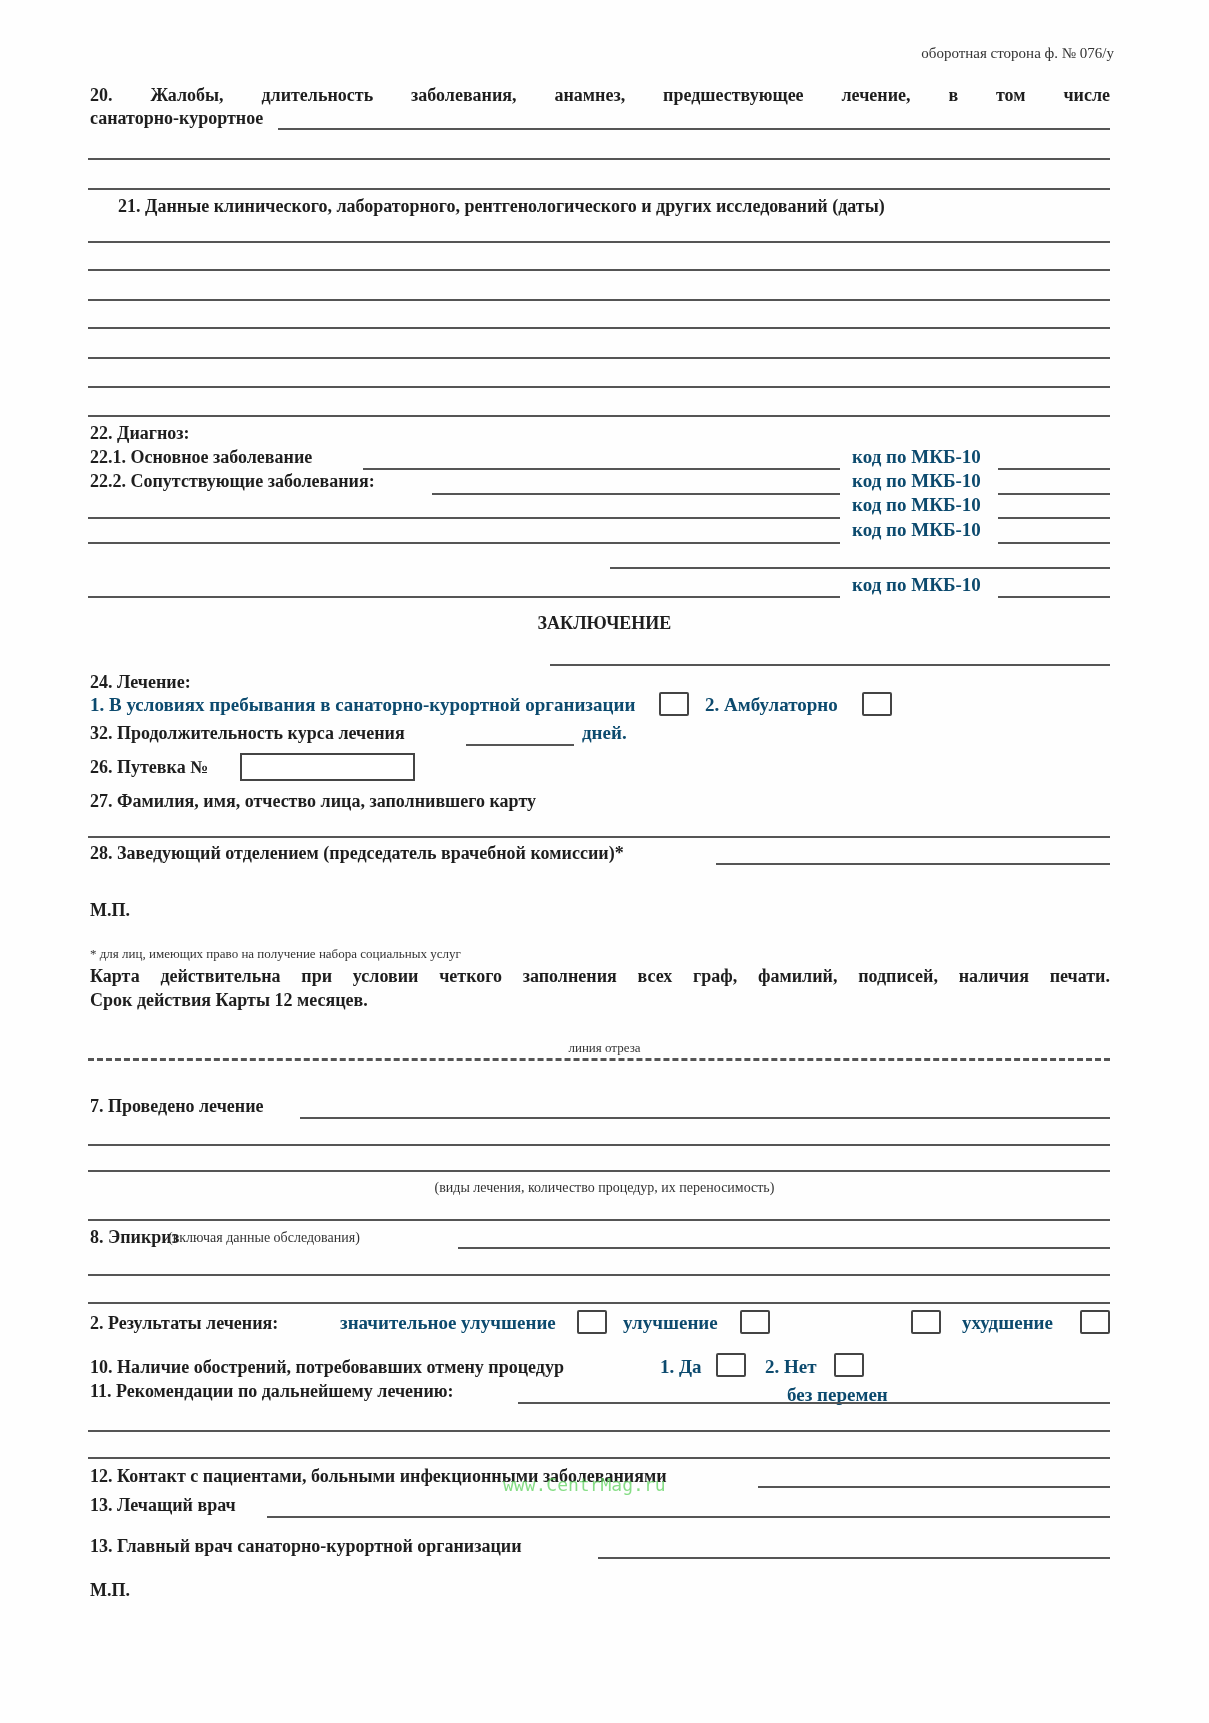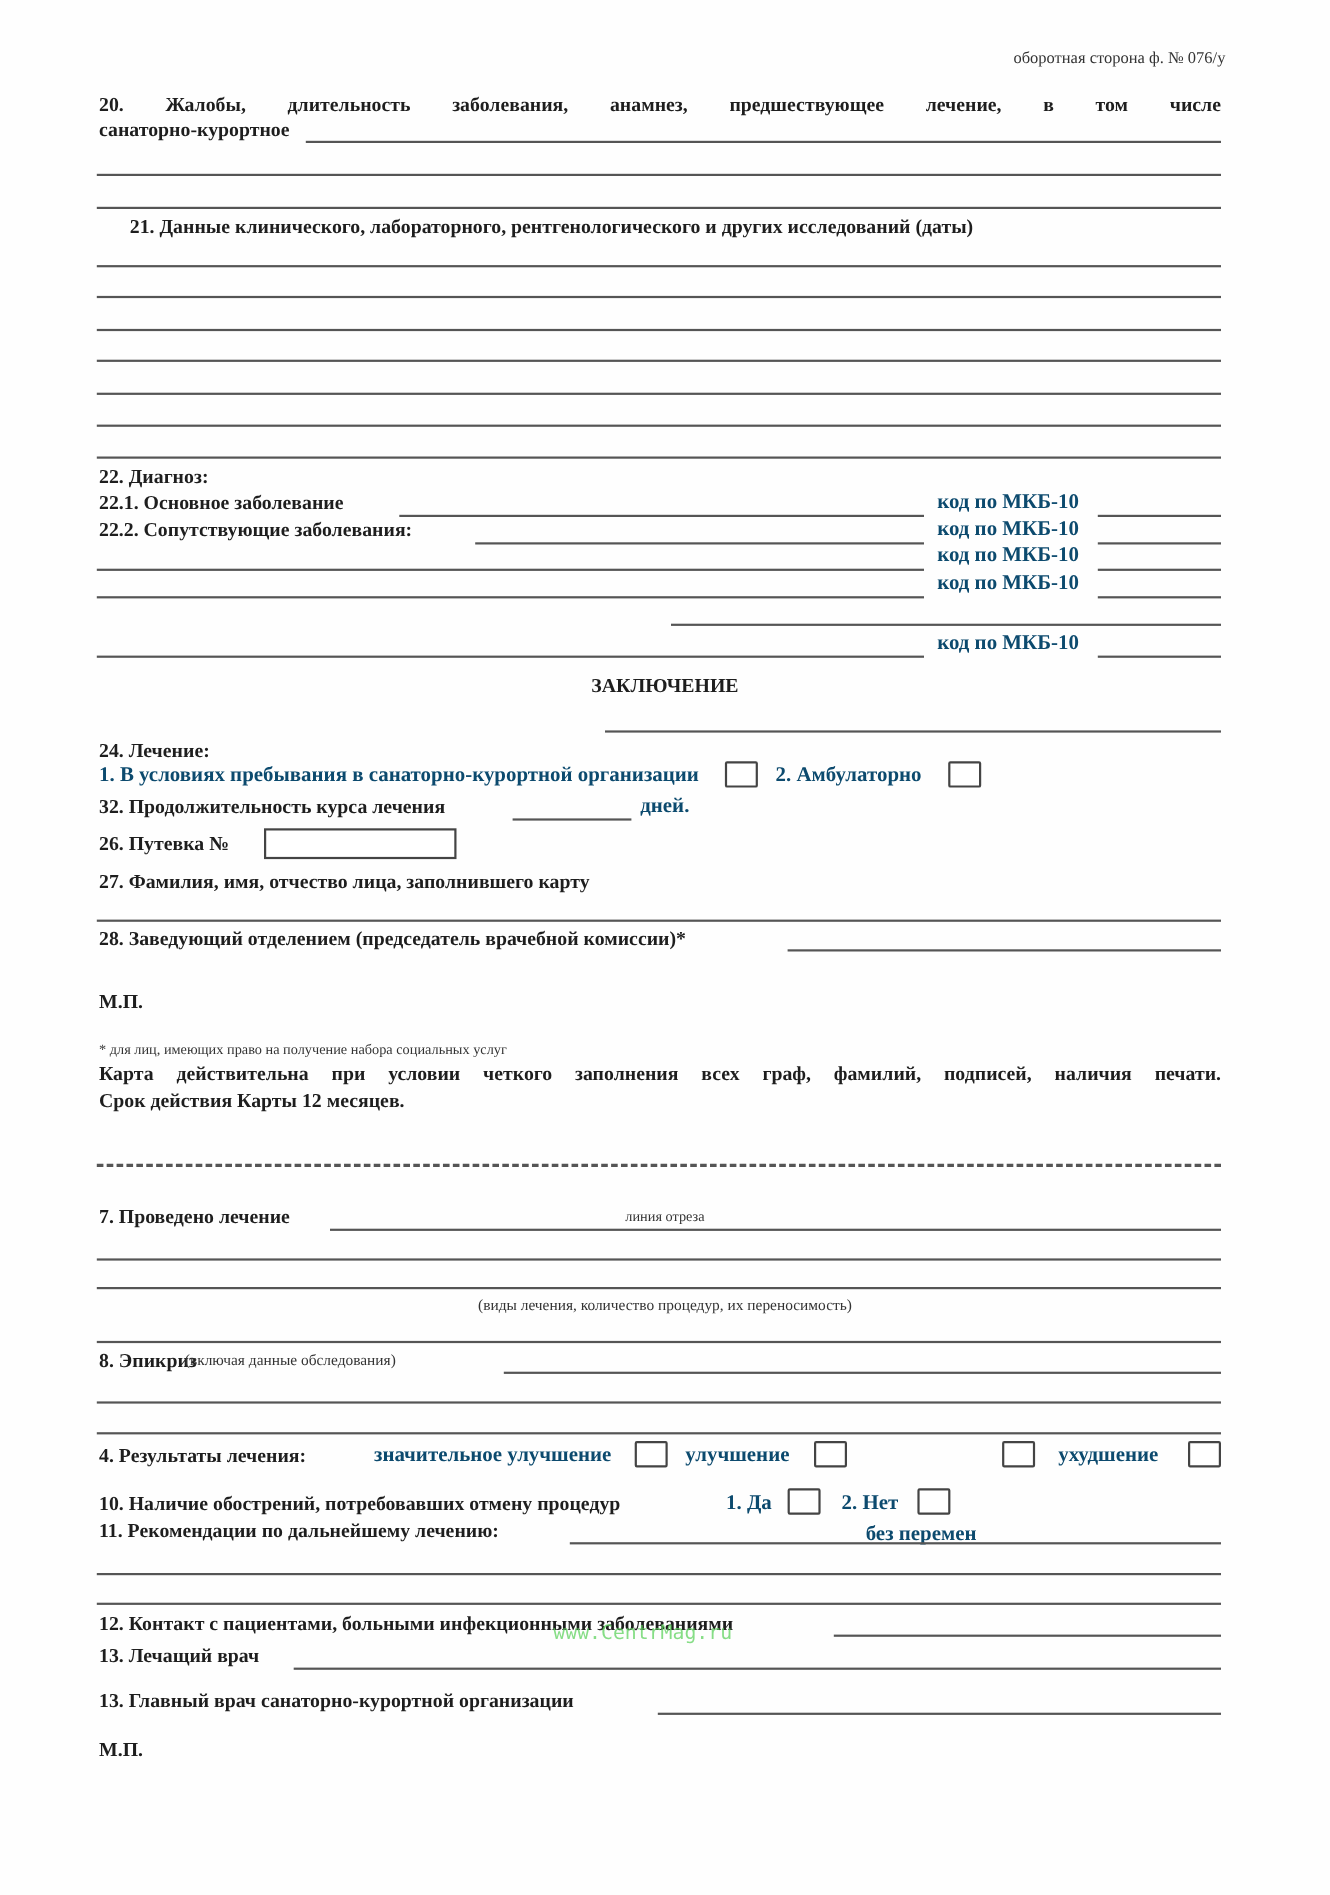--- a/index.html
+++ b/index.html
@@ -88,36 +88,36 @@
   <div class="abs t b" style="left:90px; top:842px;">28. Заведующий отделением (председатель врачебной комиссии)*</div>
   <div class="line" style="left:716px; top:863px; width:394px;"></div>
 
   <div class="abs t b" style="left:90px; top:899px;">М.П.</div>
 
   <div class="abs small" style="left:90px; top:946px;">* для лиц, имеющих право на получение набора социальных услуг</div>
   <div class="abs t b just" style="left:90px; top:965px; width:1020px;">Карта действительна при условии четкого заполнения всех граф, фамилий, подписей, наличия печати.</div>
   <div class="abs t b" style="left:90px; top:989px;">Срок действия Карты 12 месяцев.</div>
 
   <div class="dash" style="left:88px; top:1058px; width:1022px;"></div>
-  <div class="abs small" style="left:0; width:1209px; text-align:center; top:1098px;">линия отреза</div>
+  <div class="abs small" style="left:0; width:1209px; text-align:center; top:1040px;">линия отреза</div>
 
   <div class="abs t b" style="left:90px; top:1095px;">7. Проведено лечение</div>
   <div class="line" style="left:300px; top:1117px; width:810px;"></div>
   <div class="line" style="left:88px; top:1144px; width:1022px;"></div>
   <div class="line" style="left:88px; top:1170px; width:1022px;"></div>
   <div class="abs small" style="left:0; width:1209px; text-align:center; top:1180px; font-size:14px;">(виды лечения, количество процедур, их переносимость)</div>
   <div class="line" style="left:88px; top:1219px; width:1022px;"></div>
 
   <div class="abs t b" style="left:90px; top:1226px;">8. Эпикриз</div>
   <div class="abs small" style="left:168px; top:1230px; font-size:14px;">(включая данные обследования)</div>
   <div class="line" style="left:458px; top:1247px; width:652px;"></div>
   <div class="line" style="left:88px; top:1274px; width:1022px;"></div>
   <div class="line" style="left:88px; top:1302px; width:1022px;"></div>
 
-  <div class="abs t b" style="left:90px; top:1312px;">4. Результаты лечения:</div>
+  <div class="abs t b" style="left:90px; top:1312px;">2. Результаты лечения:</div>
   <div class="abs tn" style="left:340px; top:1312px;">значительное улучшение</div>
   <div class="cb" style="left:577px; top:1310px;"></div>
   <div class="abs tn" style="left:623px; top:1312px;">улучшение</div>
   <div class="cb" style="left:740px; top:1310px;"></div>
   <div class="abs tn" style="left:787px; top:1384px;">без перемен</div>
   <div class="cb" style="left:911px; top:1310px;"></div>
   <div class="abs tn" style="left:962px; top:1312px;">ухудшение</div>
   <div class="cb" style="left:1080px; top:1310px;"></div>
 
   <div class="abs t b" style="left:90px; top:1356px;">10. Наличие обострений, потребовавших отмену процедур</div>

